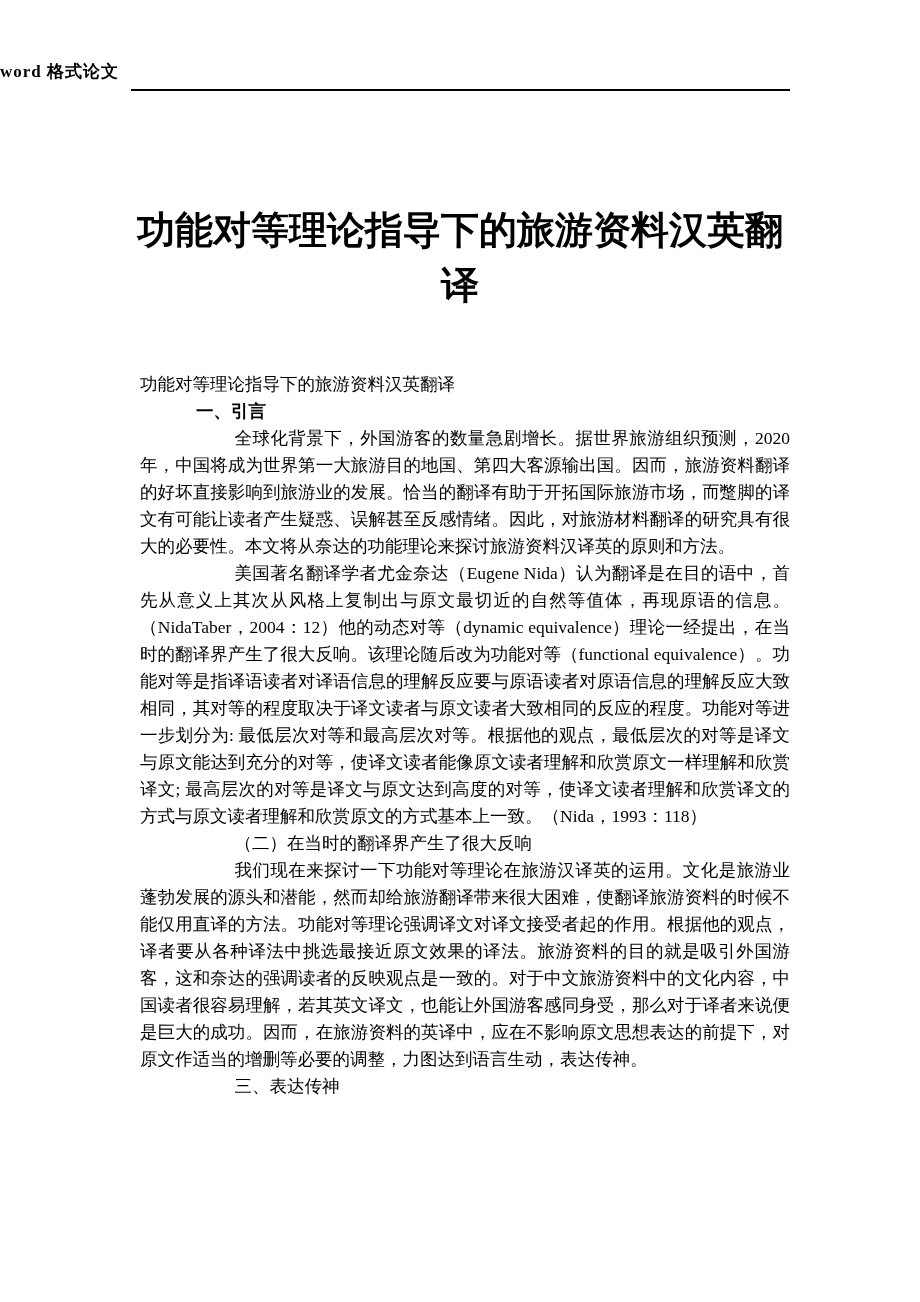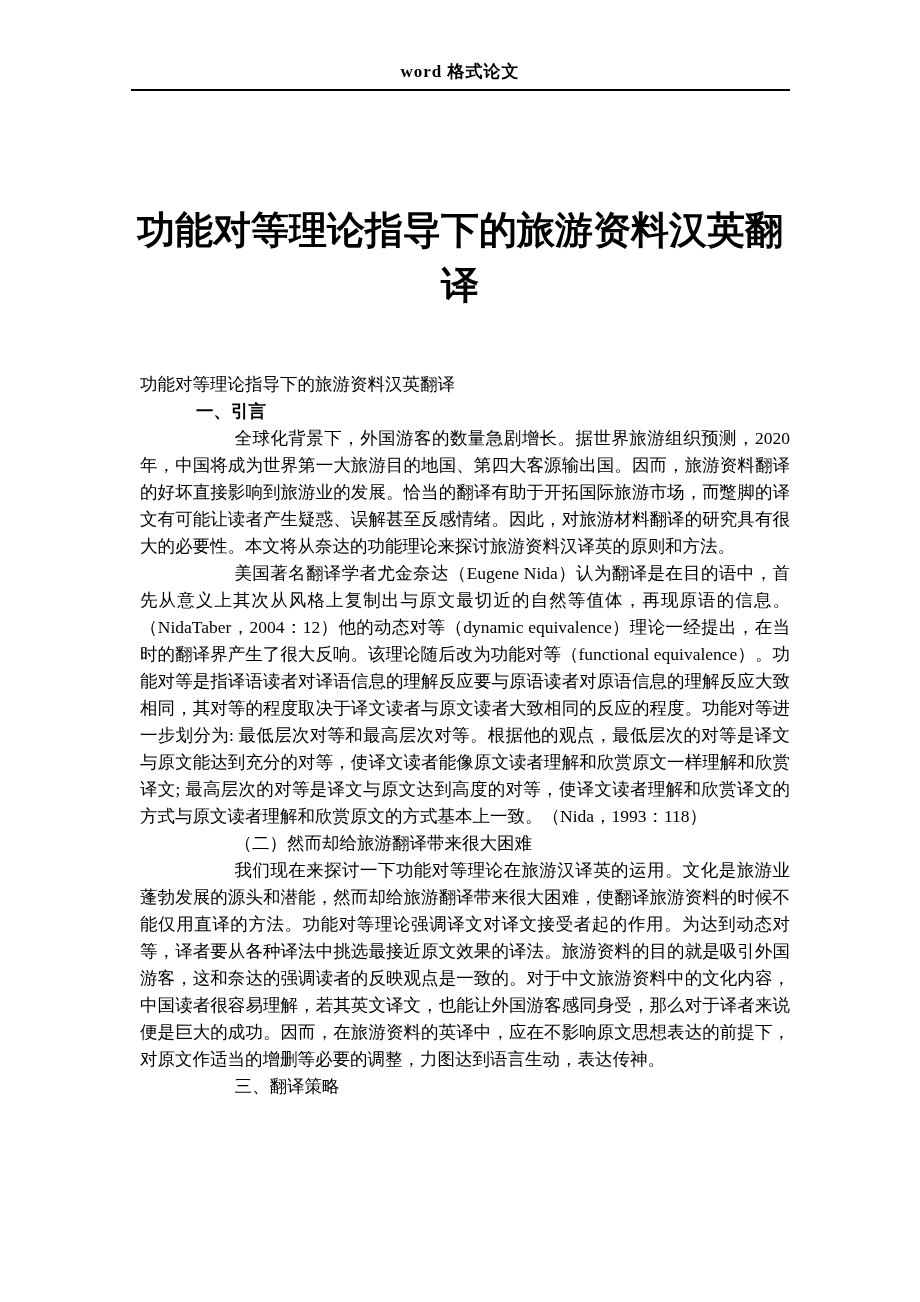--- a/index.html
+++ b/index.html
@@ -12,21 +12,20 @@
   }
   .page {
     position: relative;
     width: 920px;
     height: 1302px;
     background: #ffffff;
     overflow: hidden;
   }
   .header {
     padding-top: 60px;
-    text-align: center;
   }
   .header-text {
     font-size: 17px;
     font-weight: 700;
     letter-spacing: 1px;
   }
   .header-rule {
     height: 0;
     border-bottom: 2px solid #000000;
     margin: 6px 130px 0 131px;
@@ -62,17 +61,17 @@
   </div>
   <div class="header-rule"></div>
 
   <h1 class="doc-title">功能对等理论指导下的旅游资料汉英翻译</h1>
 
   <div class="doc-body">
       <p class="indent-none">功能对等理论指导下的旅游资料汉英翻译</p>
       <p class="indent-small">一、引言</p>
       <p class="indent-normal">全球化背景下，外国游客的数量急剧增长。据世界旅游组织预测，2020年，中国将成为世界第一大旅游目的地国、第四大客源输出国。因而，旅游资料翻译的好坏直接影响到旅游业的发展。恰当的翻译有助于开拓国际旅游市场，而蹩脚的译文有可能让读者产生疑惑、误解甚至反感情绪。因此，对旅游材料翻译的研究具有很大的必要性。本文将从奈达的功能理论来探讨旅游资料汉译英的原则和方法。</p>
       <p class="indent-normal">美国著名翻译学者尤金奈达（Eugene Nida）认为翻译是在目的语中，首先从意义上其次从风格上复制出与原文最切近的自然等值体，再现原语的信息。（NidaTaber，2004：12）他的动态对等（dynamic equivalence）理论一经提出，在当时的翻译界产生了很大反响。该理论随后改为功能对等（functional equivalence）。功能对等是指译语读者对译语信息的理解反应要与原语读者对原语信息的理解反应大致相同，其对等的程度取决于译文读者与原文读者大致相同的反应的程度。功能对等进一步划分为: 最低层次对等和最高层次对等。根据他的观点，最低层次的对等是译文与原文能达到充分的对等，使译文读者能像原文读者理解和欣赏原文一样理解和欣赏译文; 最高层次的对等是译文与原文达到高度的对等，使译文读者理解和欣赏译文的方式与原文读者理解和欣赏原文的方式基本上一致。（Nida，1993：118）</p>
-      <p class="indent-normal">（二）然而却给旅游翻译带来很大困难</p>
-      <p class="indent-normal">我们现在来探讨一下功能对等理论在旅游汉译英的运用。文化是旅游业蓬勃发展的源头和潜能，然而却给旅游翻译带来很大困难，使翻译旅游资料的时候不能仅用直译的方法。功能对等理论强调译文对译文接受者起的作用。为达到动态对等，译者要从各种译法中挑选最接近原文效果的译法。旅游资料的目的就是吸引外国游客，这和奈达的强调读者的反映观点是一致的。对于中文旅游资料中的文化内容，中国读者很容易理解，若其英文译文，也能让外国游客感同身受，那么对于译者来说便是巨大的成功。因而，在旅游资料的英译中，应在不影响原文思想表达的前提下，对原文作适当的增删等必要的调整，力图达到语言生动，表达传神。</p>
-      <p class="indent-normal">三、翻译策略</p>
+      <p class="indent-normal">（二）在当时的翻译界产生了很大反响</p>
+      <p class="indent-normal">我们现在来探讨一下功能对等理论在旅游汉译英的运用。文化是旅游业蓬勃发展的源头和潜能，然而却给旅游翻译带来很大困难，使翻译旅游资料的时候不能仅用直译的方法。功能对等理论强调译文对译文接受者起的作用。根据他的观点，译者要从各种译法中挑选最接近原文效果的译法。旅游资料的目的就是吸引外国游客，这和奈达的强调读者的反映观点是一致的。对于中文旅游资料中的文化内容，中国读者很容易理解，若其英文译文，也能让外国游客感同身受，那么对于译者来说便是巨大的成功。因而，在旅游资料的英译中，应在不影响原文思想表达的前提下，对原文作适当的增删等必要的调整，力图达到语言生动，表达传神。</p>
+      <p class="indent-normal">三、表达传神</p>
     </div>
 </div>
 
 </body></html>

